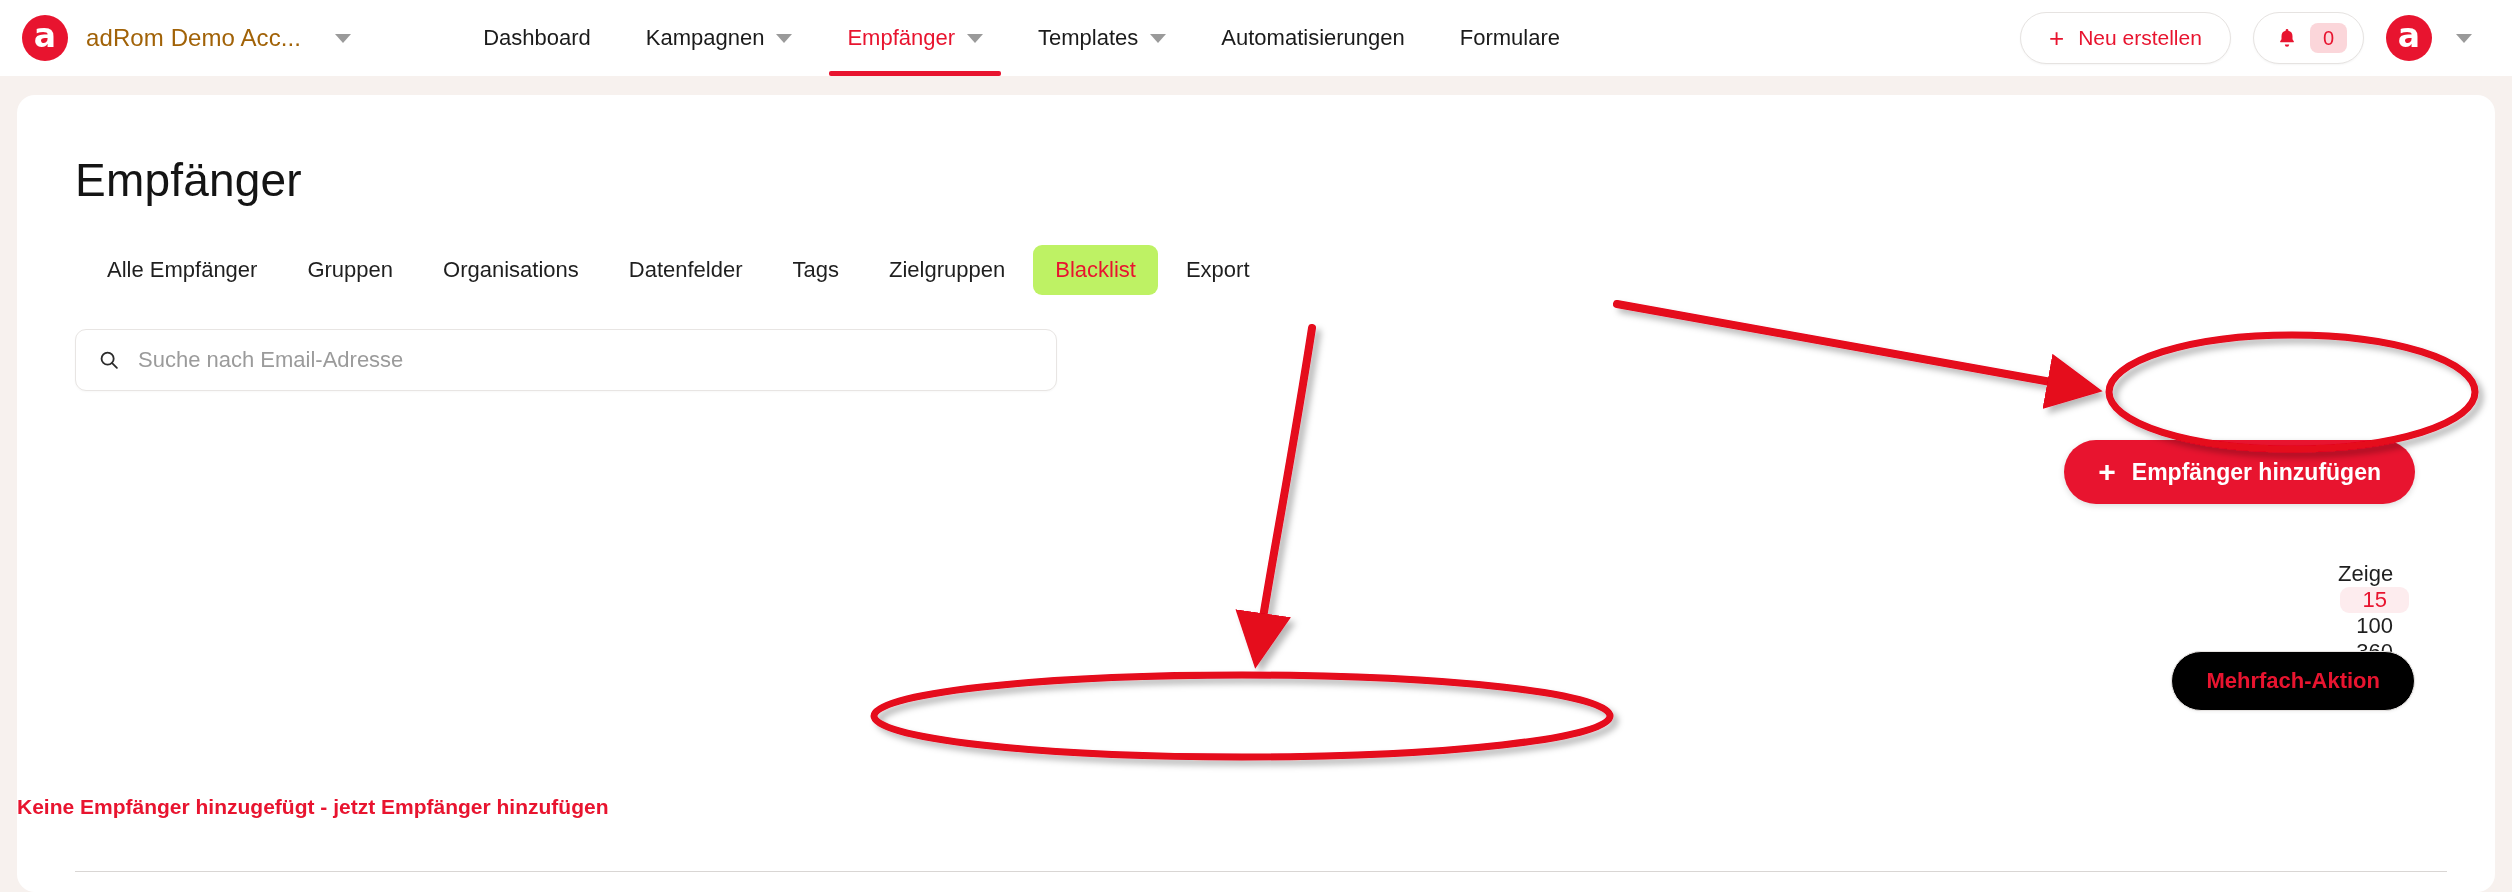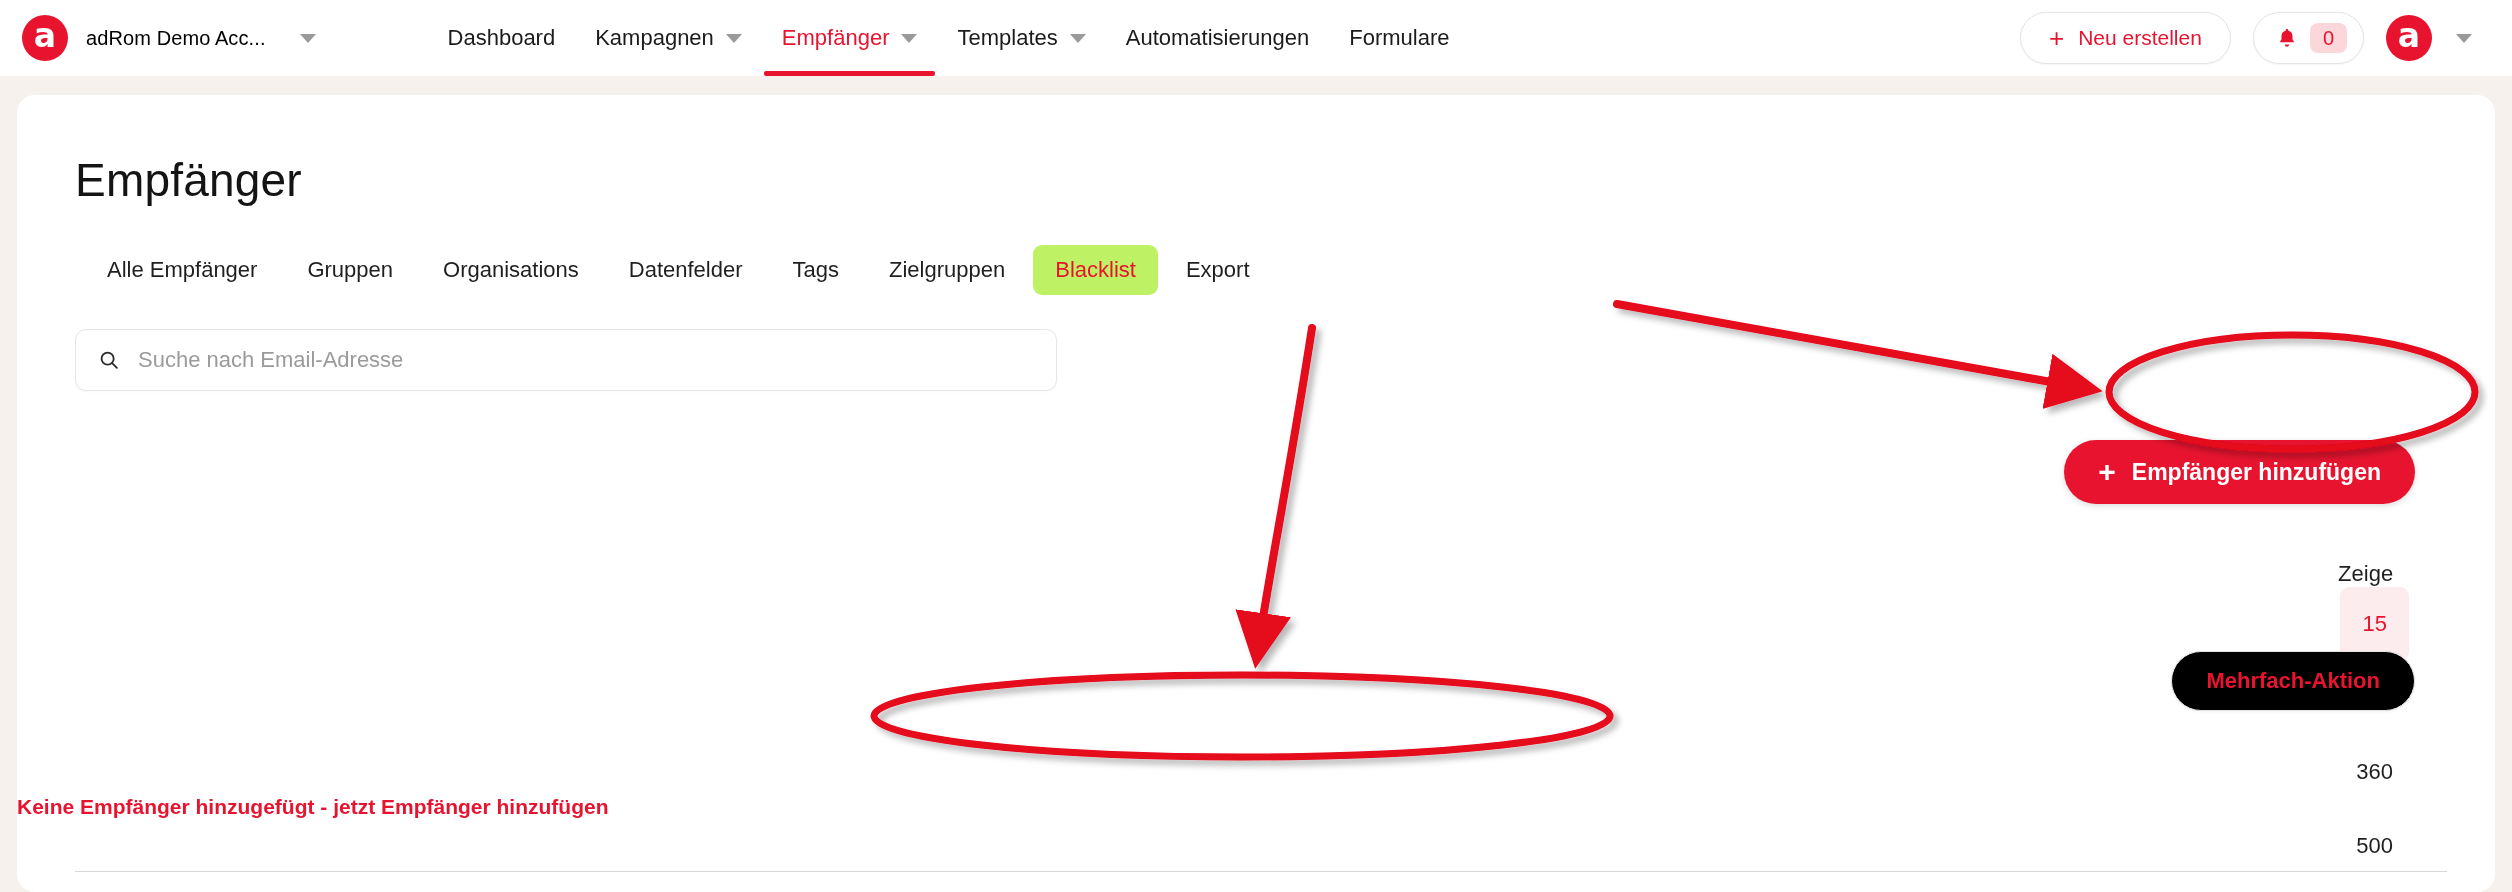--- a/index.html
+++ b/index.html
@@ -43,22 +43,22 @@
     color: #ffffff;
     font-size: 33px;
     font-weight: 700;
     line-height: 42px;
     text-align: center;
     font-family: "DejaVu Sans", sans-serif;
     user-select: none;
   }
 
   .brand-name {
-    font-size: 20px;
-    color: #000000;
+    font-size: 24px;
+    color: #a16207;
     letter-spacing: .1px;
     white-space: nowrap;
   }
 
   .caret {
     display: inline-block;
     width: 0; height: 0;
     border-left: 8px solid transparent;
     border-right: 8px solid transparent;
     border-top: 9px solid #9a9a9a;
@@ -67,21 +67,21 @@
   }
 
   .brand .caret { margin-left: 16px; }
 
   
   .mainnav {
     display: flex;
     align-items: center;
     height: 100%;
     margin-left: 112px;
-    gap: 0;
+    gap: 15px;
   }
 
   .nav-item {
     position: relative;
     height: 100%;
     display: flex;
     align-items: center;
     gap: 10px;
     padding: 0 20px;
     font-size: 22px;
@@ -268,21 +268,21 @@
     flex-direction: column;
   }
   .pager-label {
     font-size: 22px;
     color: #1f1f1f;
     margin-right: 18px;
   }
   .pager-opt {
     font-size: 22px;
     color: #1f1f1f;
-    padding: 24px 22px;
+    padding: 0 22px;
     border-radius: 9px;
     cursor: pointer;
     min-width: 62px;
     text-align: center;
   }
   .pager-opt.active { background: #fdecee; color: #e8142f; }
 
   .btn-multi {
     position: absolute;
     top: 556px;

